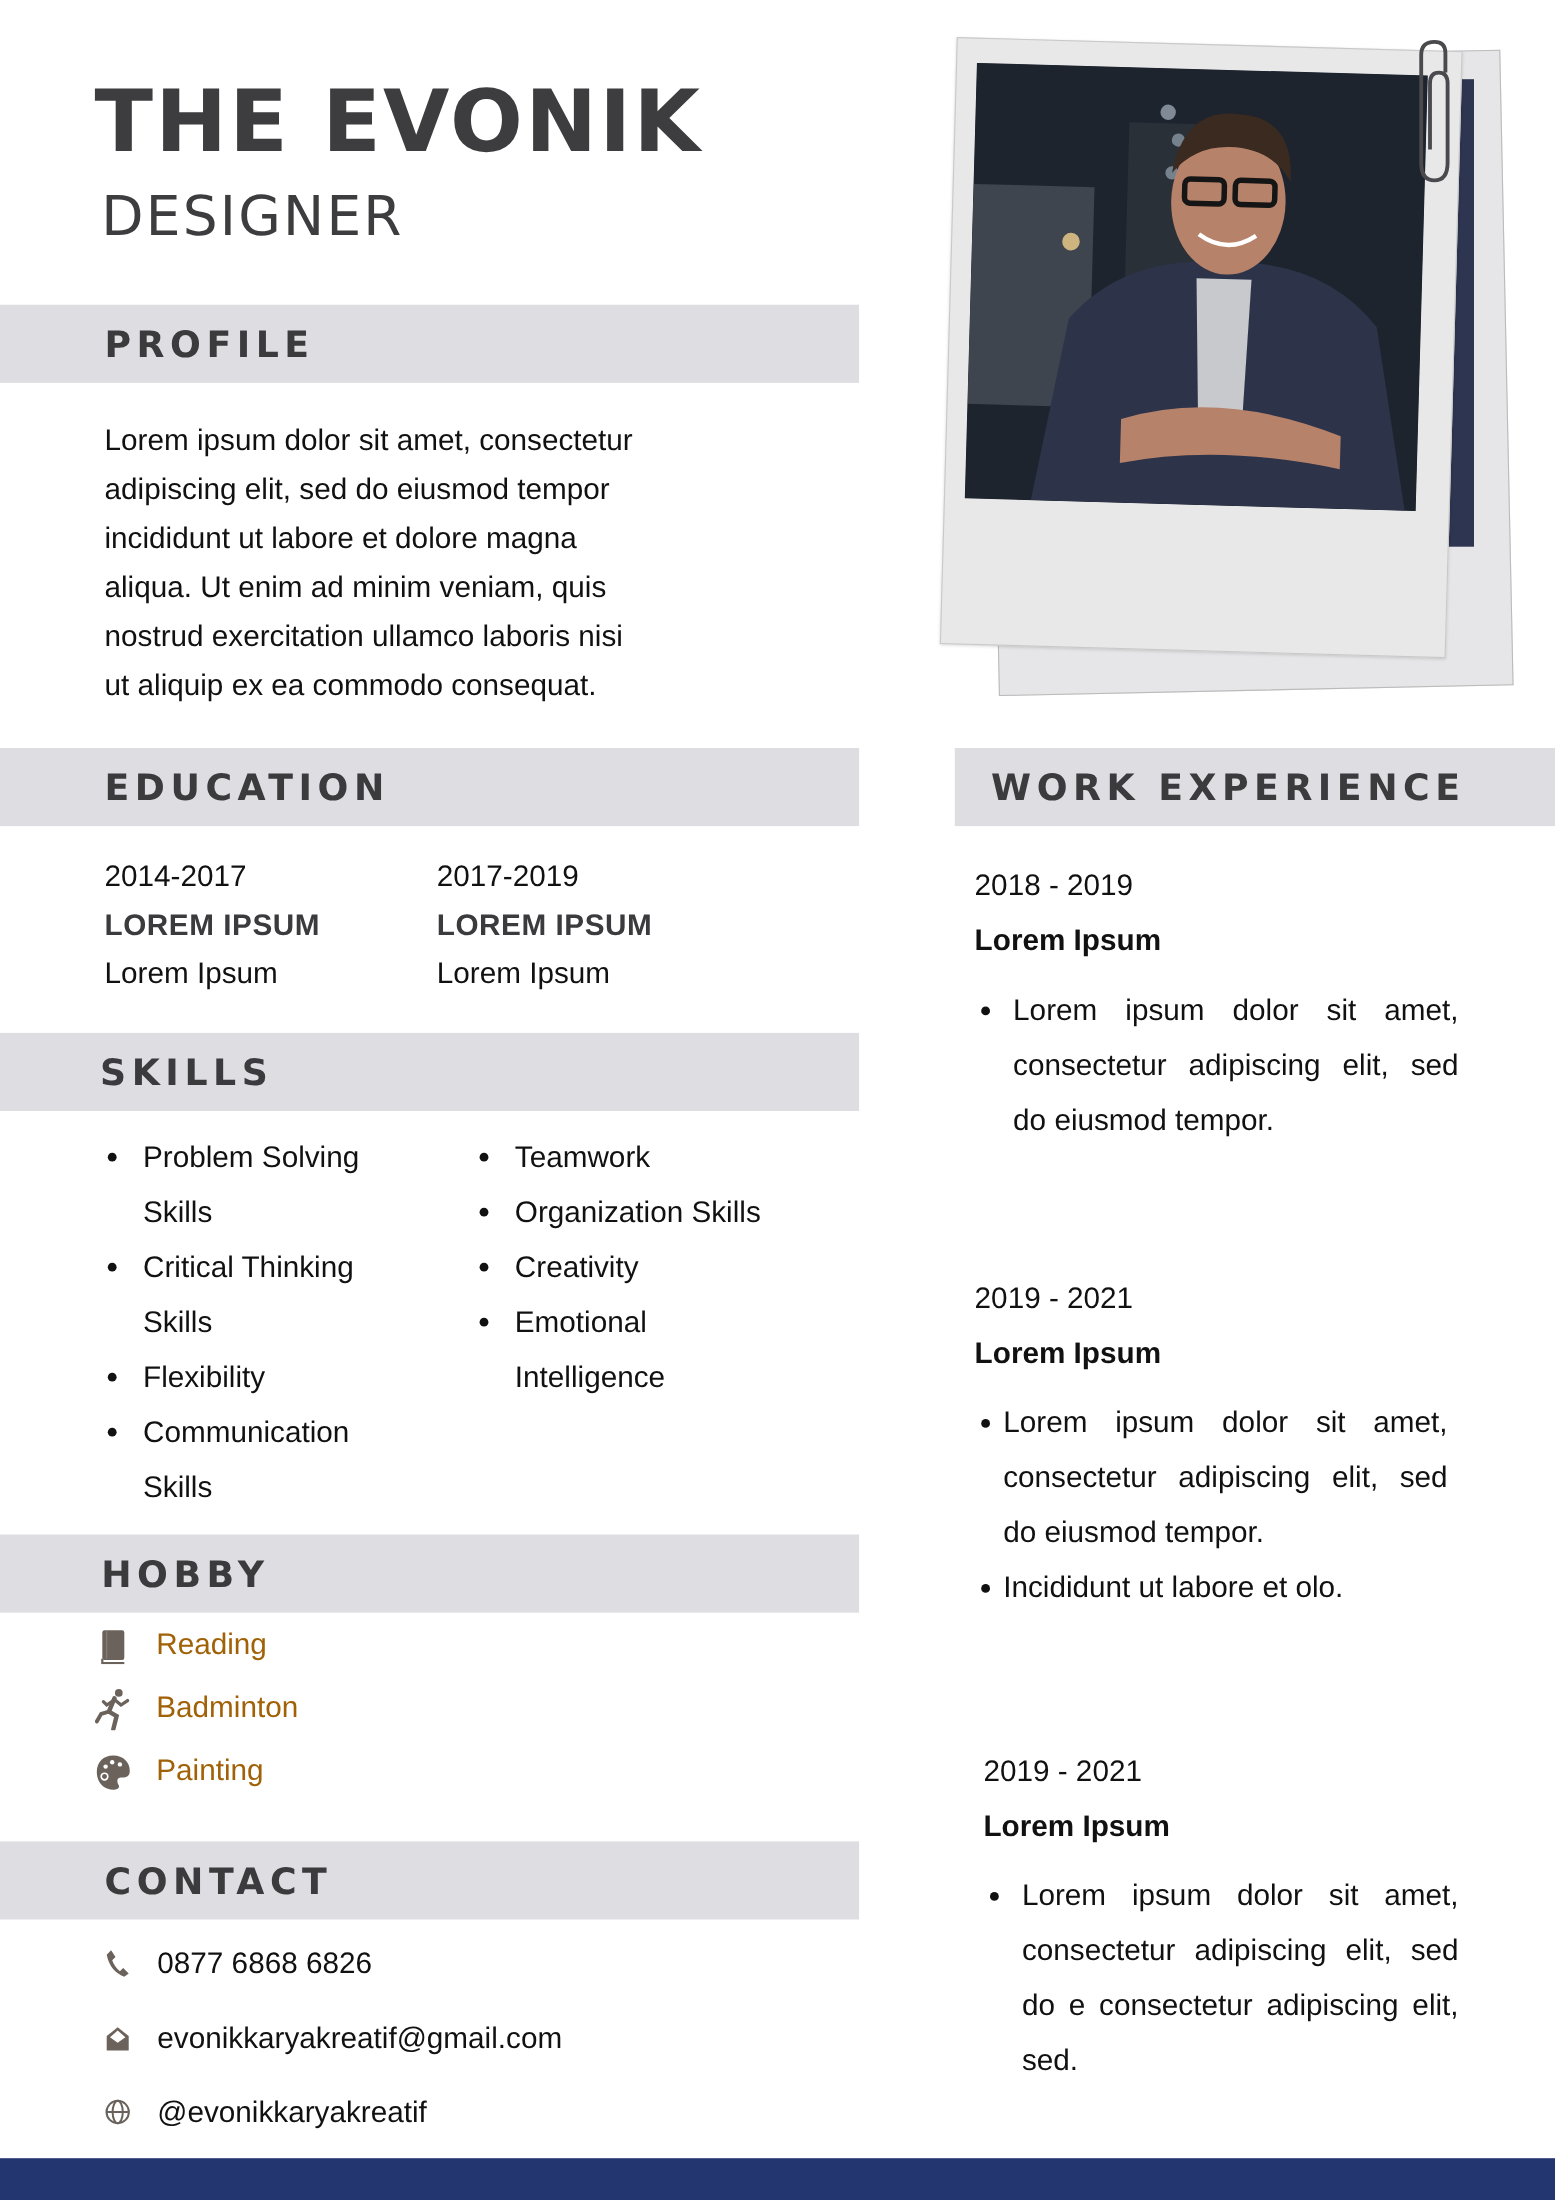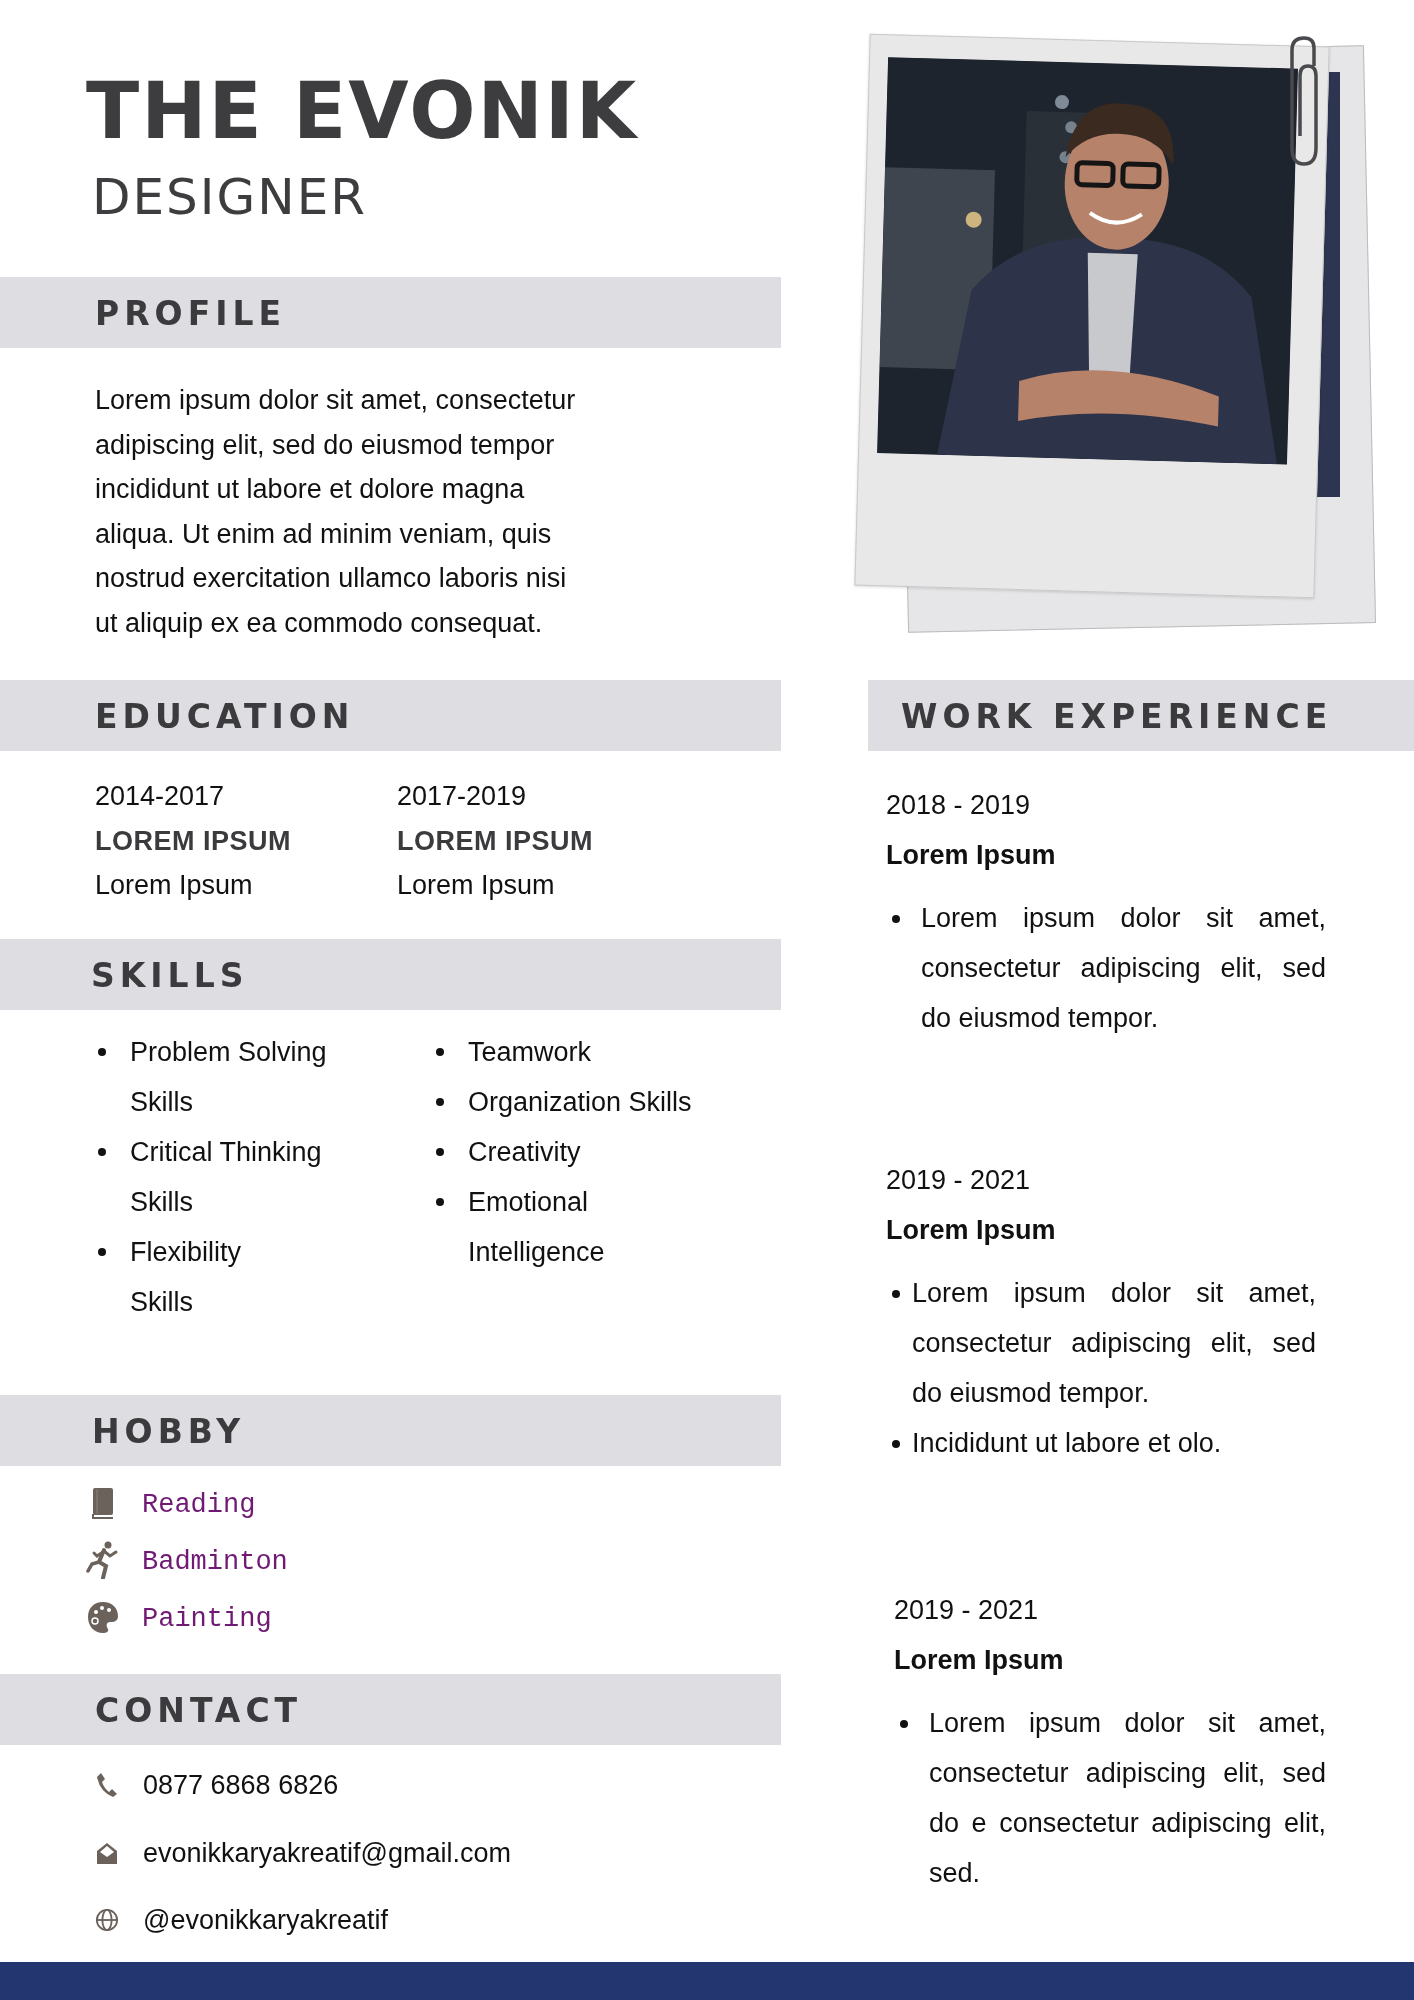--- a/index.html
+++ b/index.html
@@ -16,21 +16,21 @@
 
   .profile-text { position:absolute; left:95px; top:378px; width:640px; font-size:27px; line-height:44.6px; color:#111; }
 
   .edu-col { position:absolute; top:774px; font-size:27px; line-height:44.5px; color:#111; }
   .edu-col .edu-title { font-weight:bold; color:#3b3b3e; letter-spacing:0.5px; }
 
   ul.skills { position:absolute; top:1027px; list-style:none; font-size:27px; line-height:50px; color:#111; }
   ul.skills li { position:relative; padding-left:35px; }
   ul.skills li::before { content:""; position:absolute; left:3px; top:21px; width:8px; height:8px; border-radius:50%; background:#111; }
 
-  .hobby { position:absolute; left:86px; display:flex; align-items:flex-end; font-size:27px; color:#701a75; height:40px;font-family:Liberation Mono, monospace; }
+  .hobby { position:absolute; left:86px; display:flex; align-items:flex-start; font-size:27px; color:#a16207; height:40px; }
   .hobby .hicon { width:34px; height:34px; margin-right:22px; display:flex; align-items:center; justify-content:center; }
 
   .contact { position:absolute; left:95px; display:flex; align-items:center; font-size:27px; color:#111; height:40px; }
   .contact .cicon { width:24px; height:28px; margin-right:24px; display:flex; align-items:center; justify-content:center; }
 
   .work { position:absolute; width:440px; color:#111; }
   .work .w-date { font-size:27px; line-height:40px; }
   .work .w-title { font-size:27px; font-weight:bold; line-height:40px; margin-top:10px; }
   .work ul { list-style:none; margin-top:18px; }
   .work li { position:relative; padding-left:35px; font-size:27px; line-height:50px; text-align:justify; text-align-last:left; }
@@ -106,20 +106,21 @@
 
 <div class="bar" style="top:939px;">
   <span class="bar-label" style="left:91px;">SKILLS</span>
 </div>
 <ul class="skills" style="left:95px;">
   <li>Problem Solving</li>
   <li style="list-style:none;" class="cont">Skills</li>
   <li>Critical Thinking</li>
   <li class="cont">Skills</li>
   <li>Flexibility</li>
+  <li>Communication</li>
   <li class="cont">Skills</li>
 </ul>
 <ul class="skills" style="left:433px;">
   <li>Teamwork</li>
   <li>Organization Skills</li>
   <li>Creativity</li>
   <li>Emotional</li>
   <li class="cont">Intelligence</li>
 </ul>
 <style>ul.skills li.cont::before { display:none; }</style>

